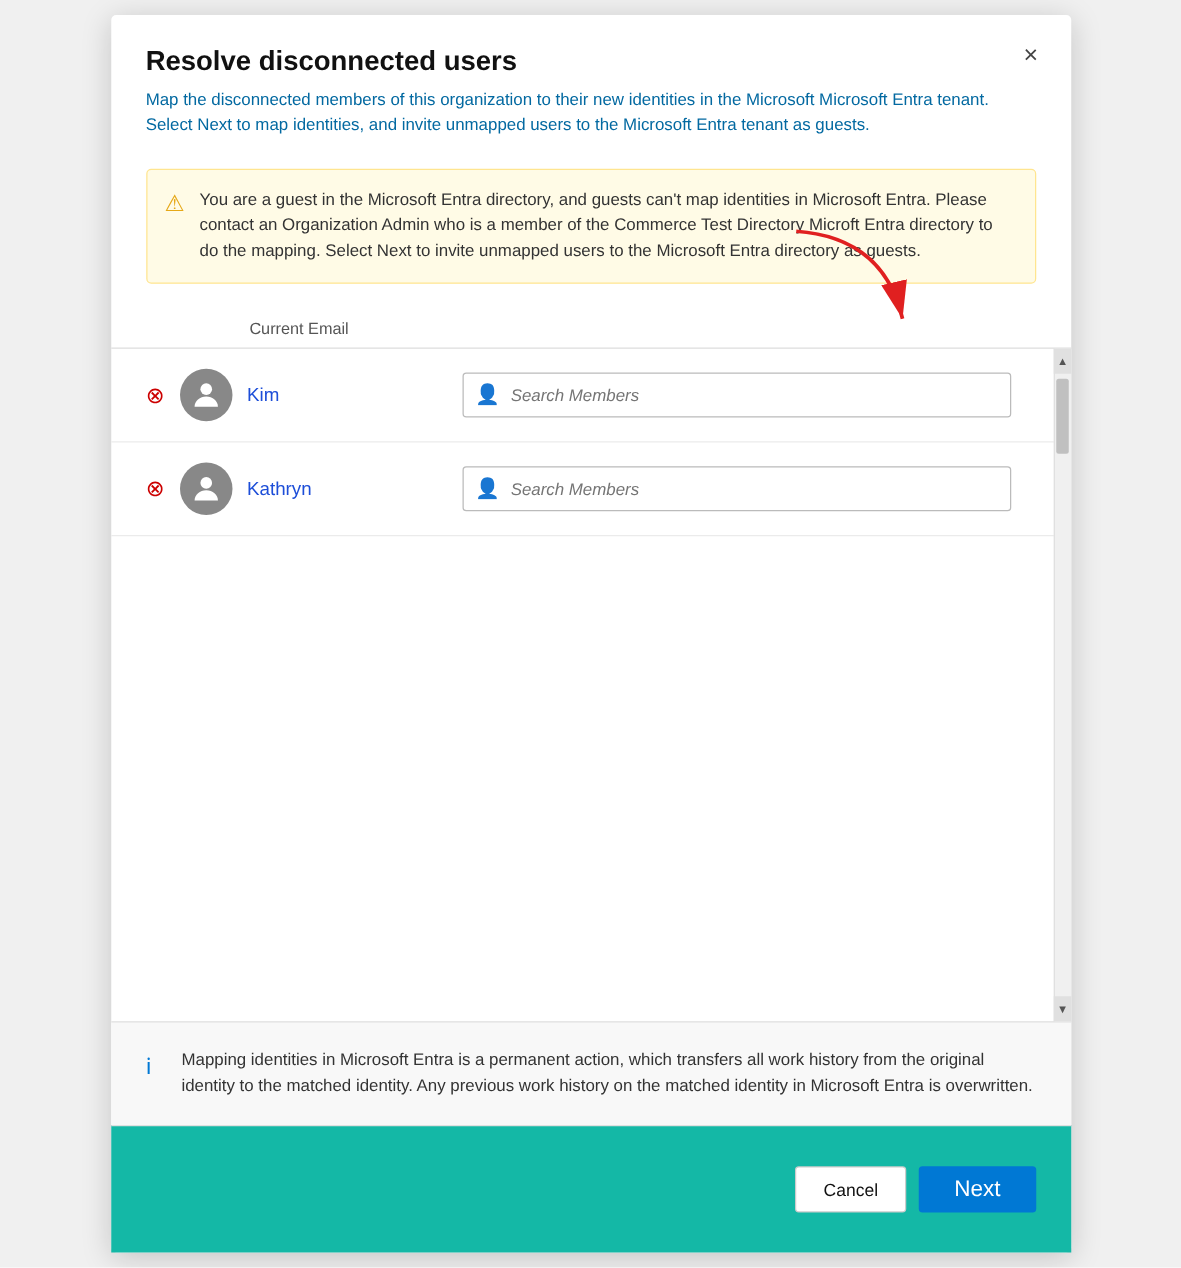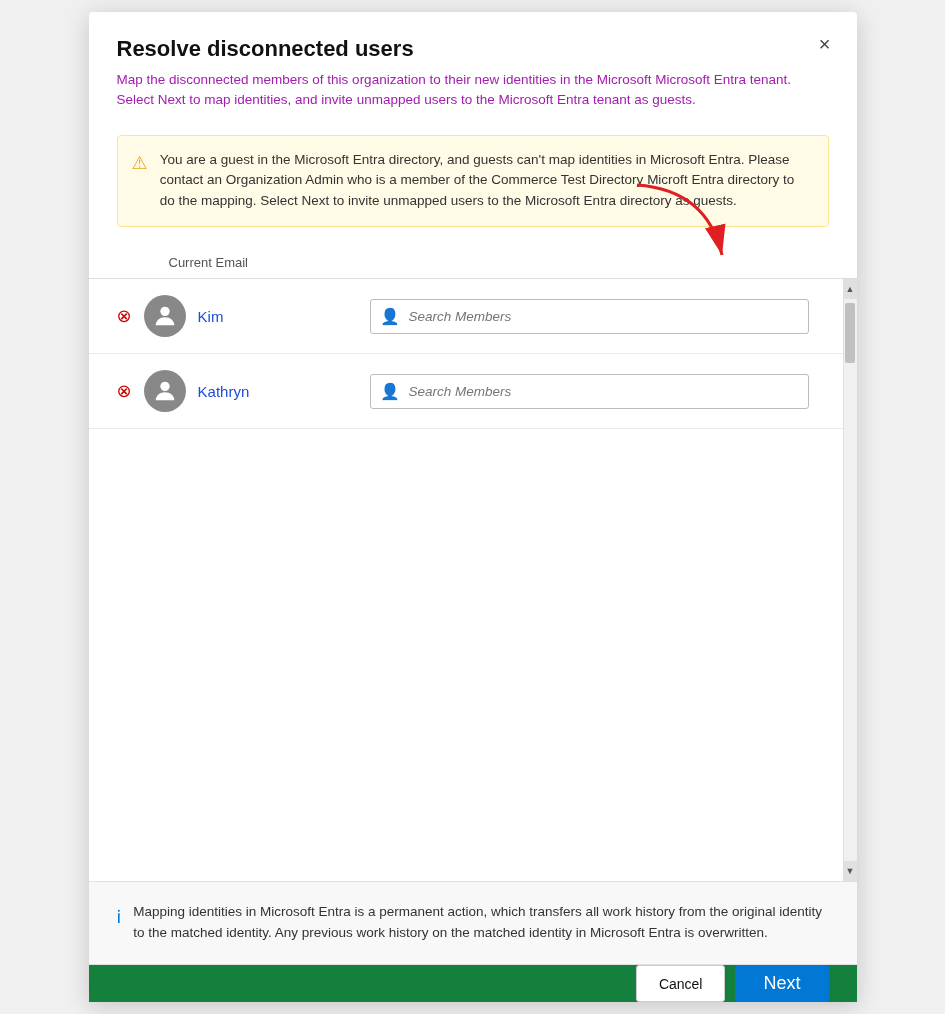--- a/index.html
+++ b/index.html
@@ -26,21 +26,21 @@
       padding: 24px 28px 12px 28px;
     }
     .dialog-title {
       font-size: 22px;
       font-weight: 600;
       color: #111;
       margin-bottom: 8px;
     }
     .dialog-subtitle {
       font-size: 13.5px;
-      color: #a21caf;
+      color: #0369a1;
       line-height: 1.5;
       max-width: 820px;
     }
     .close-btn {
       position: absolute;
       top: 18px;
       right: 20px;
       background: none;
       border: none;
       cursor: pointer;
@@ -84,20 +84,21 @@
       display: flex;
       align-items: center;
       padding: 8px 28px 8px 80px;
       border-bottom: 1px solid #ddd;
     }
     .col-email {
       width: 200px;
       font-size: 13px;
       color: #555;
       font-weight: 500;
+      margin-left: 31px;
     }
     .col-identity {
       flex: 1;
       font-size: 13px;
       color: #0078d4;
       font-weight: 500;
       margin-left: 60px;
     }
     .scrollbar-track {
       position: absolute;
@@ -198,29 +199,30 @@
     .info-icon {
       flex-shrink: 0;
       margin-top: 2px;
       font-size: 18px;
       color: #0078d4;
     }
     .info-text {
       font-size: 13.5px;
       color: #333;
       line-height: 1.55;
+      margin-left: 12px;
     }
 
     .dialog-footer {
-      padding: 0 28px;
+      padding: 32px 28px;
       display: flex;
       justify-content: flex-end;
       gap: 10px;
       border-top: 1px solid #e0e0e0;
-      background: #15803d;
+      background: #14b8a6;
     }
     .btn-cancel {
       padding: 8px 22px;
       font-size: 14px;
       border: 1px solid #ccc;
       background: #fff;
       border-radius: 3px;
       cursor: pointer;
       color: #111;
     }

